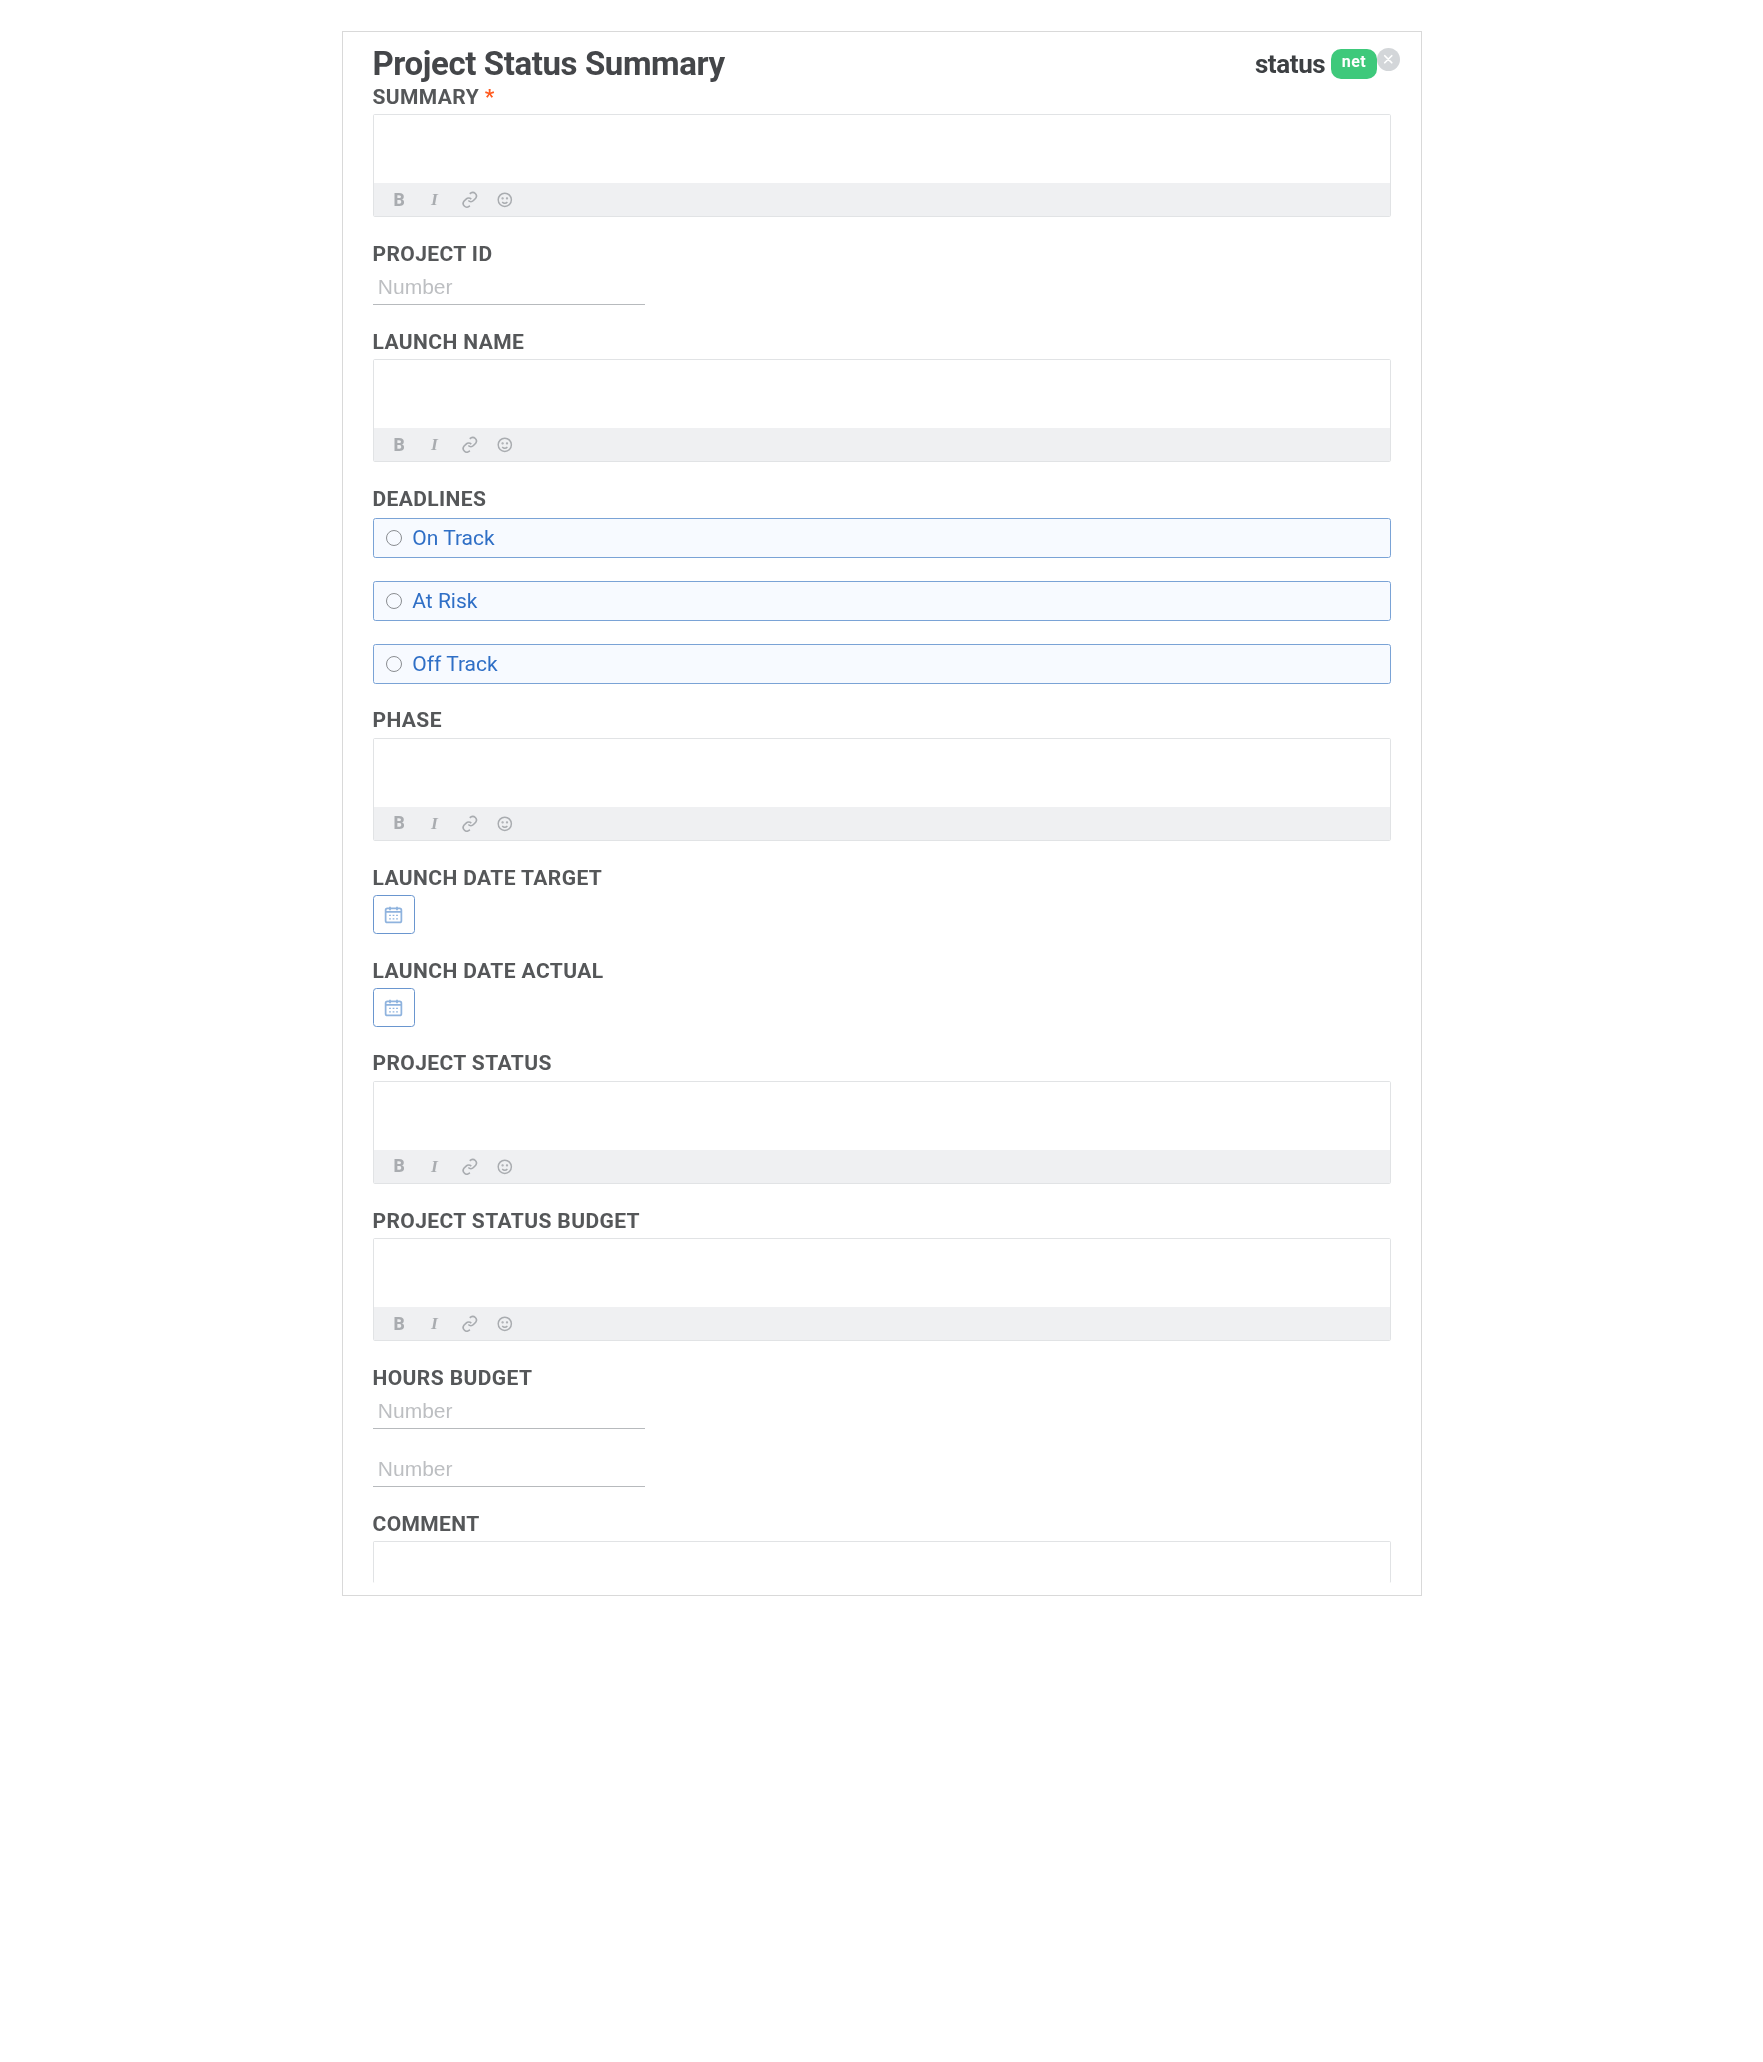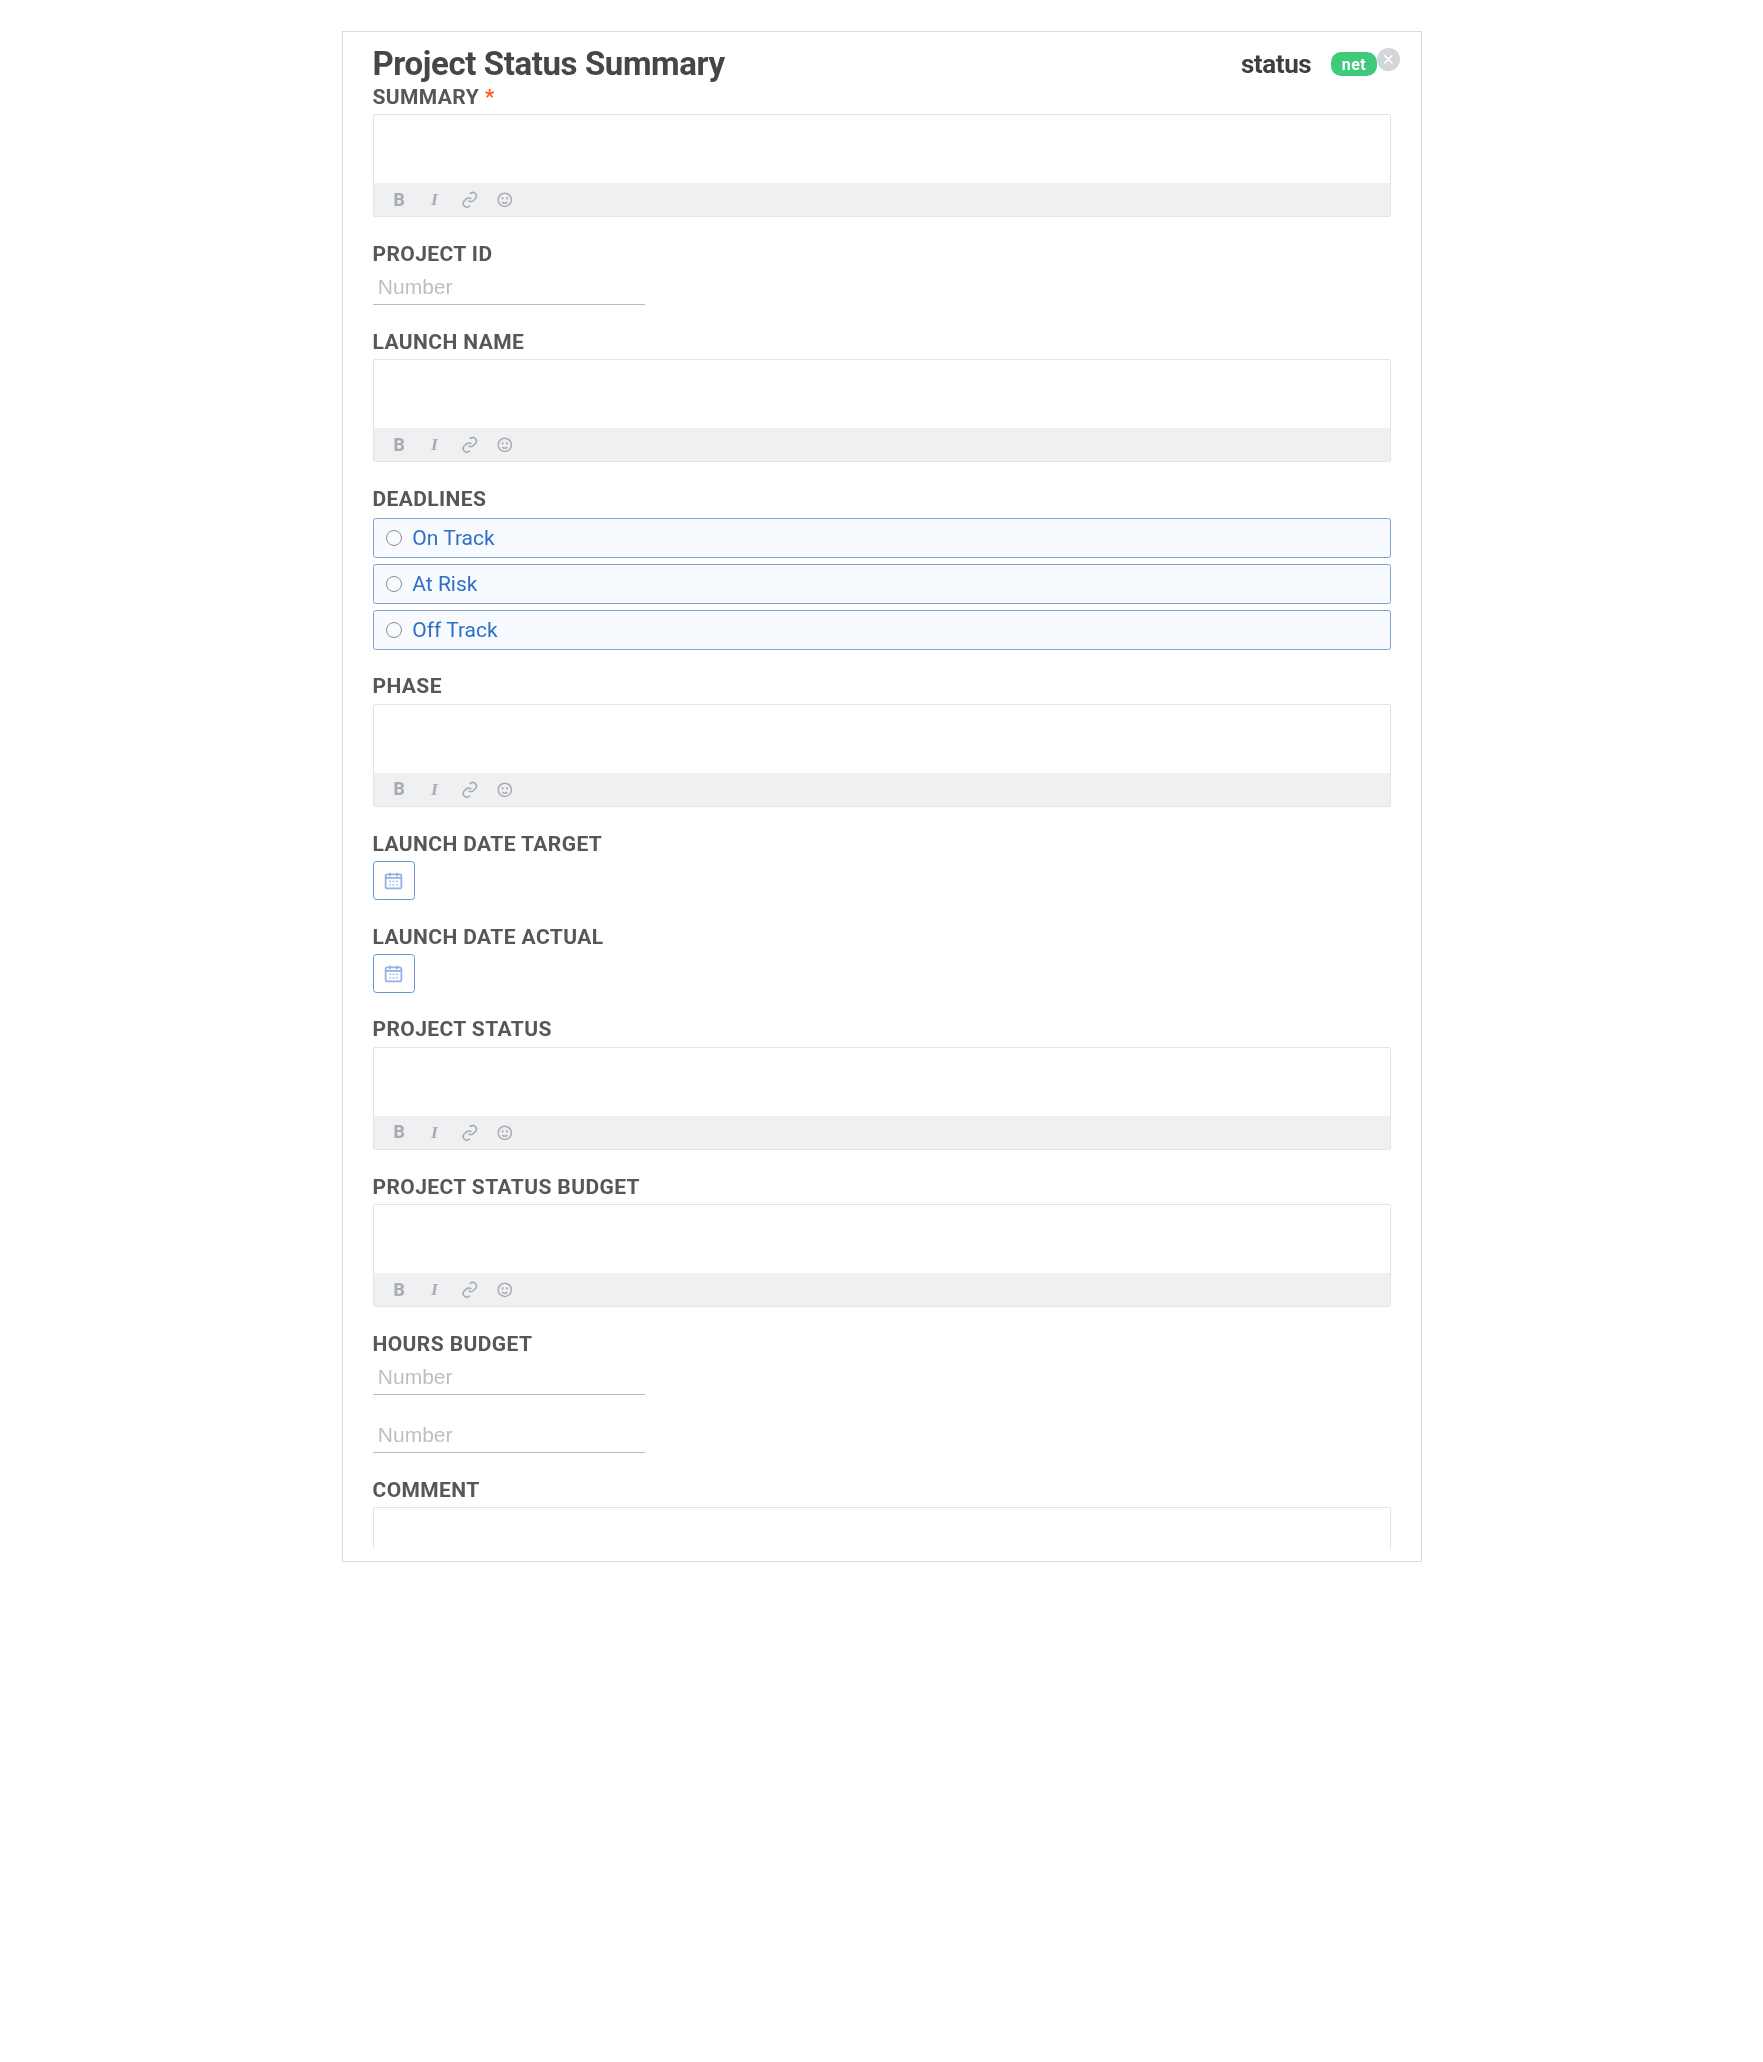--- a/index.html
+++ b/index.html
@@ -37,22 +37,21 @@
     margin-bottom: 1.8px;
   }
   .title {
     font-size: 33px;
     font-weight: 700;
     color: #444649;
     letter-spacing: -0.4px;
   }
   .logo {
     display: flex;
-    align-items: center;
-    gap: 20px;
+    gap: 6px;
     margin-top: 5.3px;
     margin-right: 14px;
   }
   .logo-text {
     font-size: 26px;
     font-weight: 700;
     color: #3d4043;
     letter-spacing: -0.4px;
   }
   .logo-badge {
@@ -113,21 +112,21 @@
     border: none;
     border-bottom: 0.9px solid #b7babd;
     font-size: 21px;
     color: #333;
     padding: 3.5px 5.3px 5.3px 5.3px;
     width: 272px;
     outline: none;
     background: transparent;
   }
   .number-input::placeholder { color: #bdbfc2; }
-  .radio-group { display: flex; flex-direction: column; gap: 6px; margin-top: 7px; }
+  .radio-group { display: flex; flex-direction: column; gap: 23px; margin-top: 7px; }
   .radio-option {
     border: 1.3px solid #7aa3d6;
     background: #f7faff;
     border-radius: 2.6px;
     padding: 7px 12.3px;
     display: flex;
     align-items: center;
     gap: 10.5px;
     cursor: pointer;
   }

